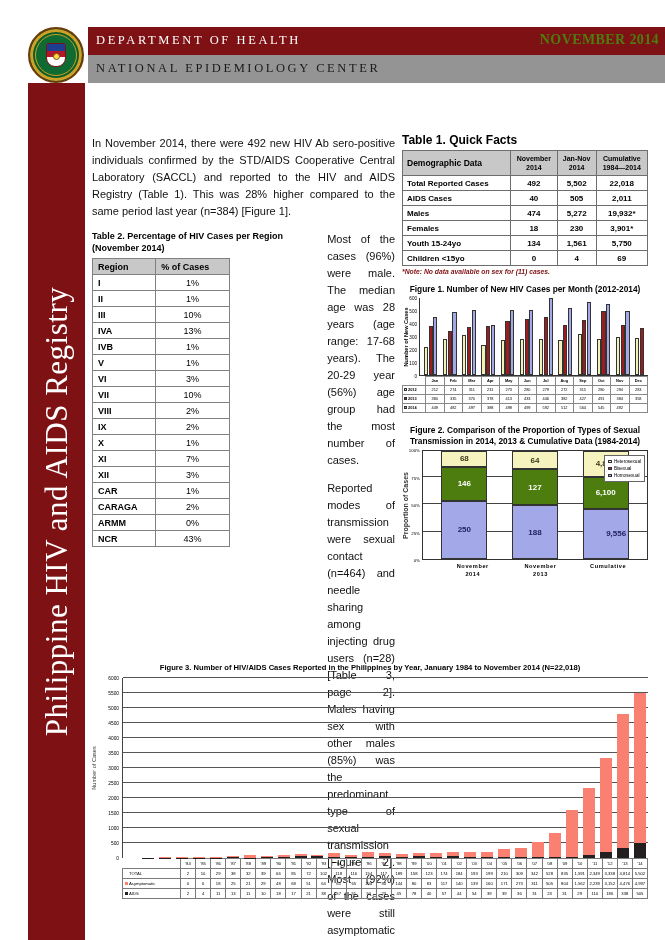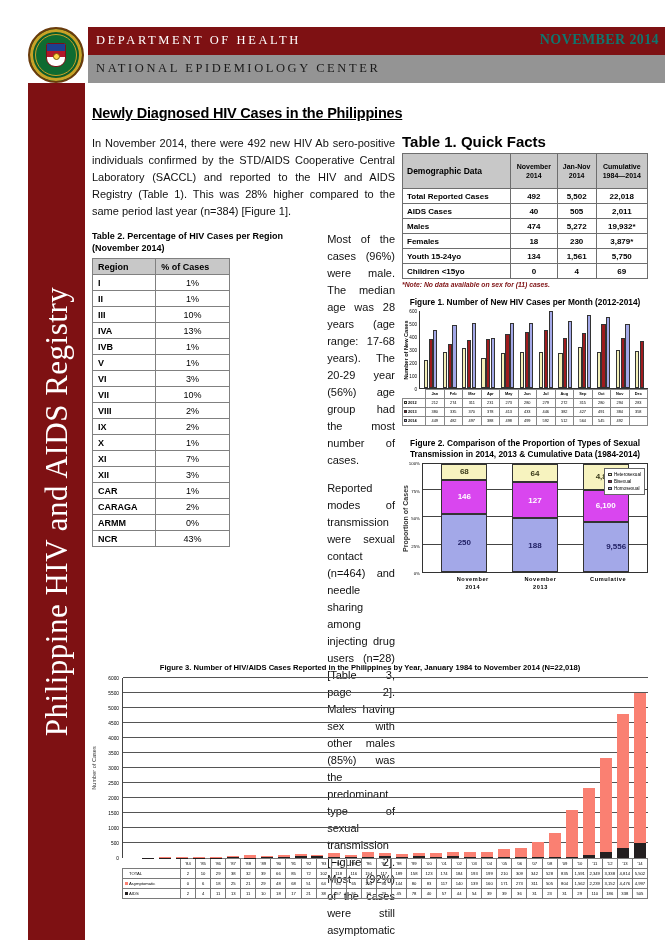--- a/index.html
+++ b/index.html
@@ -41,21 +41,21 @@
     background:#949494;
   }
   .dept-title {
     position:absolute; left:96px; top:33px;
     font-family:"Liberation Serif", serif;
     font-size:12.5px; letter-spacing:2.6px; color:#ffffff; font-weight:400;
   }
   .month-title {
     position:absolute; right:6px; top:32px;
     font-family:"Liberation Serif", serif;
-    font-size:14px; font-weight:700; color:#0f766e; letter-spacing:0.4px;
+    font-size:14px; font-weight:700; color:#4d7c0f; letter-spacing:0.4px;
   }
   .nec-title {
     position:absolute; left:96px; top:61px;
     font-family:"Liberation Serif", serif;
     font-size:12.5px; letter-spacing:2.6px; color:#1a1a1a;
   }
 
   
   .sidebar {
     position:absolute; left:28px; top:83px; width:57px; height:857px;
@@ -95,24 +95,24 @@
   }
   table.t2 th { background:#c8c8c8; font-weight:700; text-align:left; font-size:9px; }
   table.t2 td.reg { font-weight:700; text-align:left; }
   table.t2 td.pct { text-align:center; }
 
   .flow-wrap { display:flex; gap:9px; align-items:flex-start; }
   .flow-text { flex:1; }
   .flow-text p.body { font-size:11px; }
 
   
-  .t1-caption { font-size:15px; font-weight:700; margin:0 0 3px 0; }
+  .t1-caption { font-size:12px; font-weight:700; margin:0 0 3px 0; }
   table.t1 { border-collapse:collapse; width:246px; font-size:8px; }
   table.t1 th, table.t1 td { border:1px solid #6e6e6e; }
-  table.t1 th.hdr-label { background:#c8c8c8; text-align:left; padding:12px 4px; font-size:8.5px; font-weight:700; }
+  table.t1 th.hdr-label { background:#c8c8c8; text-align:left; padding:2px 4px; font-size:8.5px; font-weight:700; }
   table.t1 th.hdr-num { background:#c8c8c8; text-align:center; padding:3px 2px; font-size:7px; font-weight:700; line-height:9px; }
   table.t1 td.lbl { text-align:left; padding:2.5px 4px; font-weight:700; font-size:8px; }
   table.t1 td.num { text-align:center; padding:2.5px 2px; font-weight:700; font-size:8px; }
   .t1-note { font-size:6.8px; font-style:italic; color:#7e1113; margin:2px 0 0 0; font-weight:700; }
 
   .fig-title { font-size:8.3px; font-weight:700; text-align:center; line-height:11px; margin:9px 0 3px 0; }
 
   
   .fig1-box { width:246px; }
   .fig1-plot { position:relative; height:78px; display:flex; }
@@ -158,21 +158,21 @@
   .fig2-ticks { width:20px; position:relative; height:110px; }
   .fig2-ticks div { position:absolute; right:2px; font-size:4.4px; transform:translateY(-50%); }
   .fig2-grid { flex:1; position:relative; height:110px;
      border:0.8px solid #333; display:flex; align-items:flex-end;
      justify-content:space-around; padding:0 6px; }
   .fig2-grid .gl { position:absolute; left:0; right:0; height:0; border-top:0.7px solid #444; }
   .stack { width:46px; height:100%; display:flex; flex-direction:column; position:relative; z-index:2; }
   .seg { display:flex; align-items:center; justify-content:center;
      border:0.7px solid #333; font-size:8px; font-weight:700; }
   .seg-het { background:#f7f3bf; color:#3a3a1a; }
-  .seg-bi  { background:#d946ef; color:#ffffff; }
+  .seg-bi  { background:#4d7c0f; color:#ffffff; }
   .seg-hom { background:#a3a8e8; color:#222266; }
   .fig2-legend { position:absolute; right:2px; top:4px; background:#fff;
      border:0.7px solid #666; padding:2px 3px; font-size:4.6px; z-index:5; }
   .fig2-legend div { display:flex; align-items:center; gap:2px; line-height:7px; }
   .fig2-legend i { width:3.5px; height:3.5px; display:inline-block; border:0.4px solid #333; }
   .fig2-xlabels { display:flex; justify-content:space-around; margin-left:31px; padding:2px 6px 0 6px; }
   .fig2-xlabels div { width:46px; text-align:center; font-size:5.6px; font-weight:700; line-height:8px; letter-spacing:0.6px; }
 
   
   .fig3-wrap { position:absolute; left:0px; top:558px; width:556px; }
@@ -215,21 +215,20 @@
   <div class="month-title">NOVEMBER 2014</div>
   <div class="nec-title">NATIONAL EPIDEMIOLOGY CENTER</div>
 </div>
 
 <div class="sidebar">
   <div class="vtext">Philippine HIV and AIDS Registry</div>
 </div>
 
 <div class="content">
 
-  <div class="page-title">Newly Diagnosed HIV Cases in the Philippines</div>
 
   <div class="col-left">
     <p class="body">In November 2014, there were 492 new HIV Ab sero-positive individuals confirmed by the STD/AIDS Cooperative Central Laboratory (SACCL) and reported to the HIV and AIDS Registry (Table 1). This was 28% higher compared to the same period last year (n=384) [Figure 1].</p>
 
     <div class="flow-wrap">
       <div>
         <div class="t2-caption">Table 2. Percentage of HIV Cases per Region (November 2014)</div>
         <table class="t2">
           <thead>
             <tr>
@@ -345,21 +344,21 @@
           <tr>
             <td class="lbl">Males</td>
             <td class="num">474</td>
             <td class="num">5,272</td>
             <td class="num">19,932*</td>
           </tr>
           <tr>
             <td class="lbl">Females</td>
             <td class="num">18</td>
             <td class="num">230</td>
-            <td class="num">3,879*</td>
+            <td class="num">3,901*</td>
           </tr>
           <tr>
             <td class="lbl">Youth 15-24yo</td>
             <td class="num">134</td>
             <td class="num">1,561</td>
             <td class="num">5,750</td>
           </tr>
           <tr>
             <td class="lbl">Children &lt;15yo</td>
             <td class="num">0</td>

